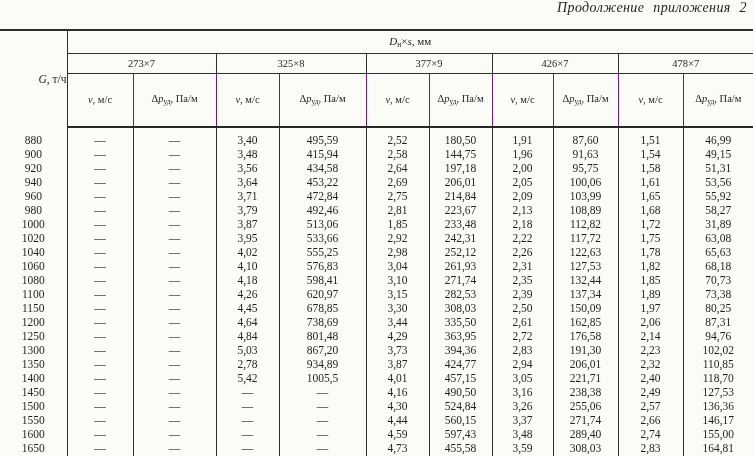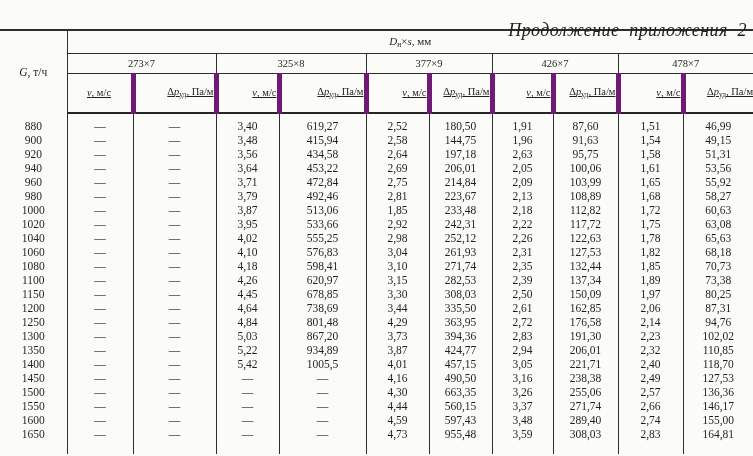--- a/index.html
+++ b/index.html
@@ -7,50 +7,51 @@
   body {
     background:#fbfbf8;
     color:#1f1f1f;
     font-family:"Liberation Serif","DejaVu Serif",serif;
   }
   .page { width:753px; height:456px; position:relative; }
 
   .title {
     text-align:right;
     font-style:italic;
-    font-size:18px;
+    font-size:14px;
     letter-spacing:0.4px;
     word-spacing:5px;
-    padding:20px 6px 0 0;
+    padding:0 6px 0 0;
     height:29px;
   }
 
   table {
     width:753px;
     border-collapse:collapse;
     table-layout:fixed;
     border-top:2px solid #2e2e2e;
   }
   th { font-weight:normal; }
 
   
   thead th { text-align:center; vertical-align:middle; font-size:10.5px; }
   th.g-cell {
     border-right:1.5px solid #2e2e2e;
     font-size:11.5px;
+    text-align:right;
   }
   th.dns-cell {
     border-bottom:1px solid #2e2e2e;
     height:23px;
     font-size:11px;
   }
   tr.sizes-row th { height:20px; border-bottom:1px solid #2e2e2e; font-size:10.5px; }
   tr.sizes-row th + th { border-left:1px solid #2e2e2e; }
-  tr.units-row th { height:40px; font-size:10.5px;text-decoration:underline; }
-  tr.units-row th + th { border-left:5px solid #701a75;text-align:right; }
+  tr.units-row th { height:54px; font-size:10.5px; }
+  tr.units-row th + th { border-left:1px solid #701a75; }
   thead tr.units-row th { border-bottom:2px solid #262626; }
   i { font-style:italic; }
   sub { font-size:7.5px; vertical-align:-2px; }
 
   
   tbody td {
     text-align:center;
     vertical-align:middle;
     font-size:11.5px;
     height:14px;
@@ -108,21 +109,21 @@
         <th><i>v</i><span>, м/с</span></th>
         <th><span>Δ</span><i>p</i><sub>уд</sub><span>, Па/м</span></th>
       </tr>
     </thead>
     <tbody>
         <tr>
           <td>880</td>
           <td>—</td>
           <td>—</td>
           <td>3,40</td>
-          <td>619,27</td>
+          <td>495,59</td>
           <td>2,52</td>
           <td>180,50</td>
           <td>1,91</td>
           <td>87,60</td>
           <td>1,51</td>
           <td>46,99</td>
         </tr>
         <tr>
           <td>900</td>
           <td>—</td>
@@ -137,21 +138,21 @@
           <td>49,15</td>
         </tr>
         <tr>
           <td>920</td>
           <td>—</td>
           <td>—</td>
           <td>3,56</td>
           <td>434,58</td>
           <td>2,64</td>
           <td>197,18</td>
-          <td>2,63</td>
+          <td>2,00</td>
           <td>95,75</td>
           <td>1,58</td>
           <td>51,31</td>
         </tr>
         <tr>
           <td>940</td>
           <td>—</td>
           <td>—</td>
           <td>3,64</td>
           <td>453,22</td>
@@ -192,21 +193,21 @@
           <td>1000</td>
           <td>—</td>
           <td>—</td>
           <td>3,87</td>
           <td>513,06</td>
           <td>1,85</td>
           <td>233,48</td>
           <td>2,18</td>
           <td>112,82</td>
           <td>1,72</td>
-          <td>60,63</td>
+          <td>31,89</td>
         </tr>
         <tr>
           <td>1020</td>
           <td>—</td>
           <td>—</td>
           <td>3,95</td>
           <td>533,66</td>
           <td>2,92</td>
           <td>242,31</td>
           <td>2,22</td>
@@ -315,21 +316,21 @@
           <td>394,36</td>
           <td>2,83</td>
           <td>191,30</td>
           <td>2,23</td>
           <td>102,02</td>
         </tr>
         <tr>
           <td>1350</td>
           <td>—</td>
           <td>—</td>
-          <td>5,22</td>
+          <td>2,78</td>
           <td>934,89</td>
           <td>3,87</td>
           <td>424,77</td>
           <td>2,94</td>
           <td>206,01</td>
           <td>2,32</td>
           <td>110,85</td>
         </tr>
         <tr>
           <td>1400</td>
@@ -357,21 +358,21 @@
           <td>2,49</td>
           <td>127,53</td>
         </tr>
         <tr>
           <td>1500</td>
           <td>—</td>
           <td>—</td>
           <td>—</td>
           <td>—</td>
           <td>4,30</td>
-          <td>663,35</td>
+          <td>524,84</td>
           <td>3,26</td>
           <td>255,06</td>
           <td>2,57</td>
           <td>136,36</td>
         </tr>
         <tr>
           <td>1550</td>
           <td>—</td>
           <td>—</td>
           <td>—</td>
@@ -396,21 +397,21 @@
           <td>2,74</td>
           <td>155,00</td>
         </tr>
         <tr>
           <td>1650</td>
           <td>—</td>
           <td>—</td>
           <td>—</td>
           <td>—</td>
           <td>4,73</td>
-          <td>955,48</td>
+          <td>455,58</td>
           <td>3,59</td>
           <td>308,03</td>
           <td>2,83</td>
           <td>164,81</td>
         </tr>
         <tr class="spacer-row">
           <td></td>
           <td></td>
           <td></td>
           <td></td>

